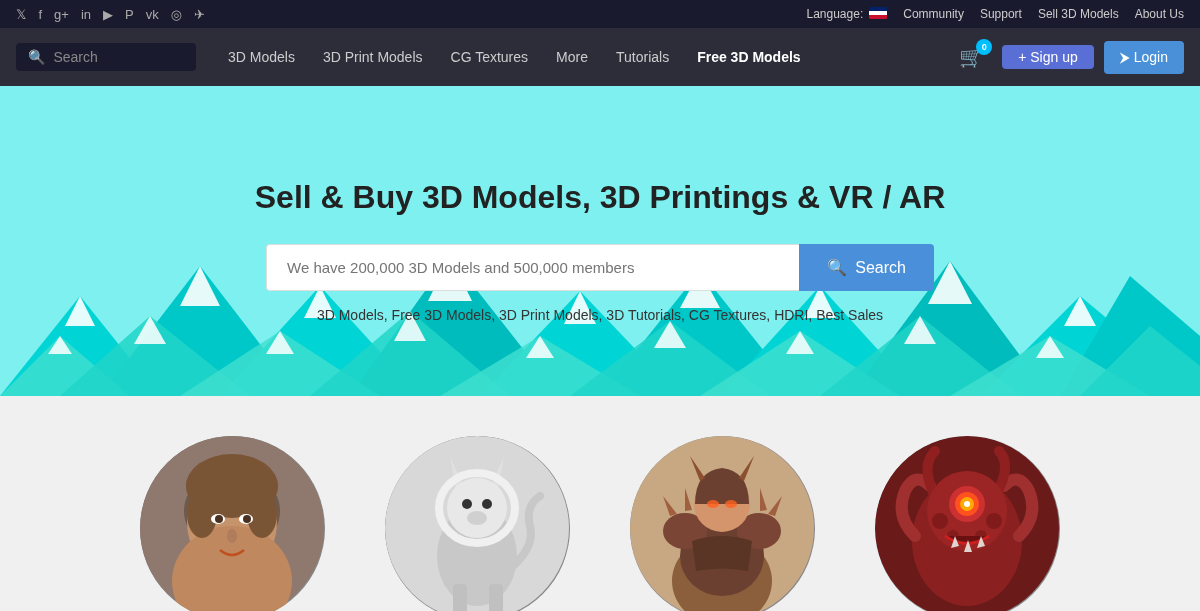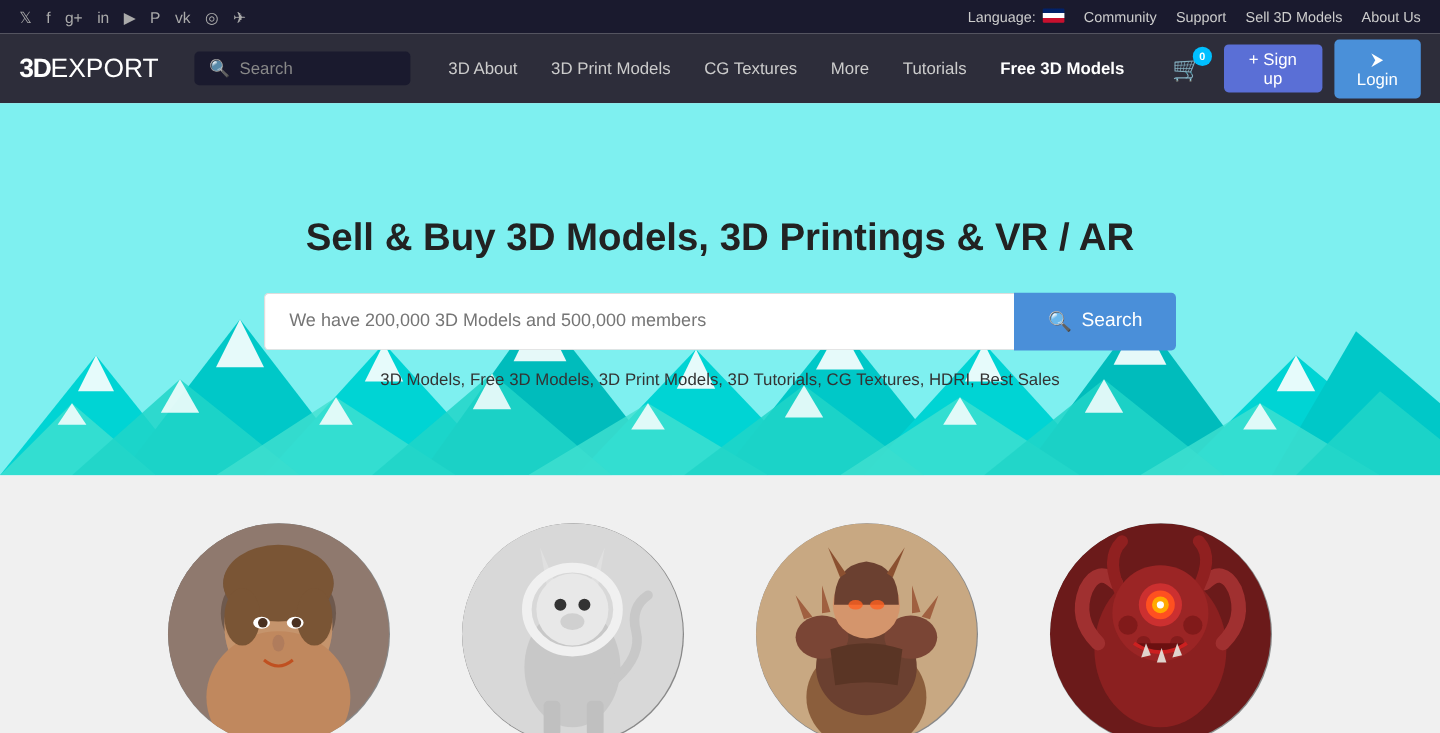--- a/index.html
+++ b/index.html
@@ -186,21 +186,21 @@
       font-size: 32px;
       font-weight: bold;
       color: #222;
       text-align: center;
       margin-bottom: 28px;
       z-index: 2;
       position: relative;
     }
     .hero-search-bar {
       display: flex;
-      width: 760px;
+      width: 668px;
       z-index: 2;
       position: relative;
       margin-bottom: 16px;
     }
     .hero-search-input {
       flex: 1;
       padding: 14px 20px;
       font-size: 15px;
       border: 1px solid #ddd;
       border-right: none;
@@ -281,30 +281,26 @@
       <span class="flag"></span>
     </div>
     <span class="top-right-item">Community</span>
     <span class="top-right-item">Support</span>
     <span class="top-right-item">Sell 3D Models</span>
     <span class="top-right-item">About Us</span>
   </div>
 </div>
 
 <nav class="navbar">
-  <div class="logo">
-    <span class="logo-3d">3D</span>
-    <span class="logo-export">EXPORT</span>
-  </div>
   <div class="nav-search">
     <span class="search-icon-nav">🔍</span>
     <input type="text" placeholder="Search" style="">
   </div>
   <div class="nav-links">
-    <a class="nav-link">3D About</a>
+    <a class="nav-link">3D Models</a>
     <a class="nav-link">3D Print Models</a>
     <a class="nav-link">CG Textures</a>
     <a class="nav-link">More</a>
     <a class="nav-link">Tutorials</a>
     <a class="nav-link active">Free 3D Models</a>
   </div>
   <div class="nav-right">
     <button class="cart-btn">
       🛒
       <span class="cart-badge">0</span>

